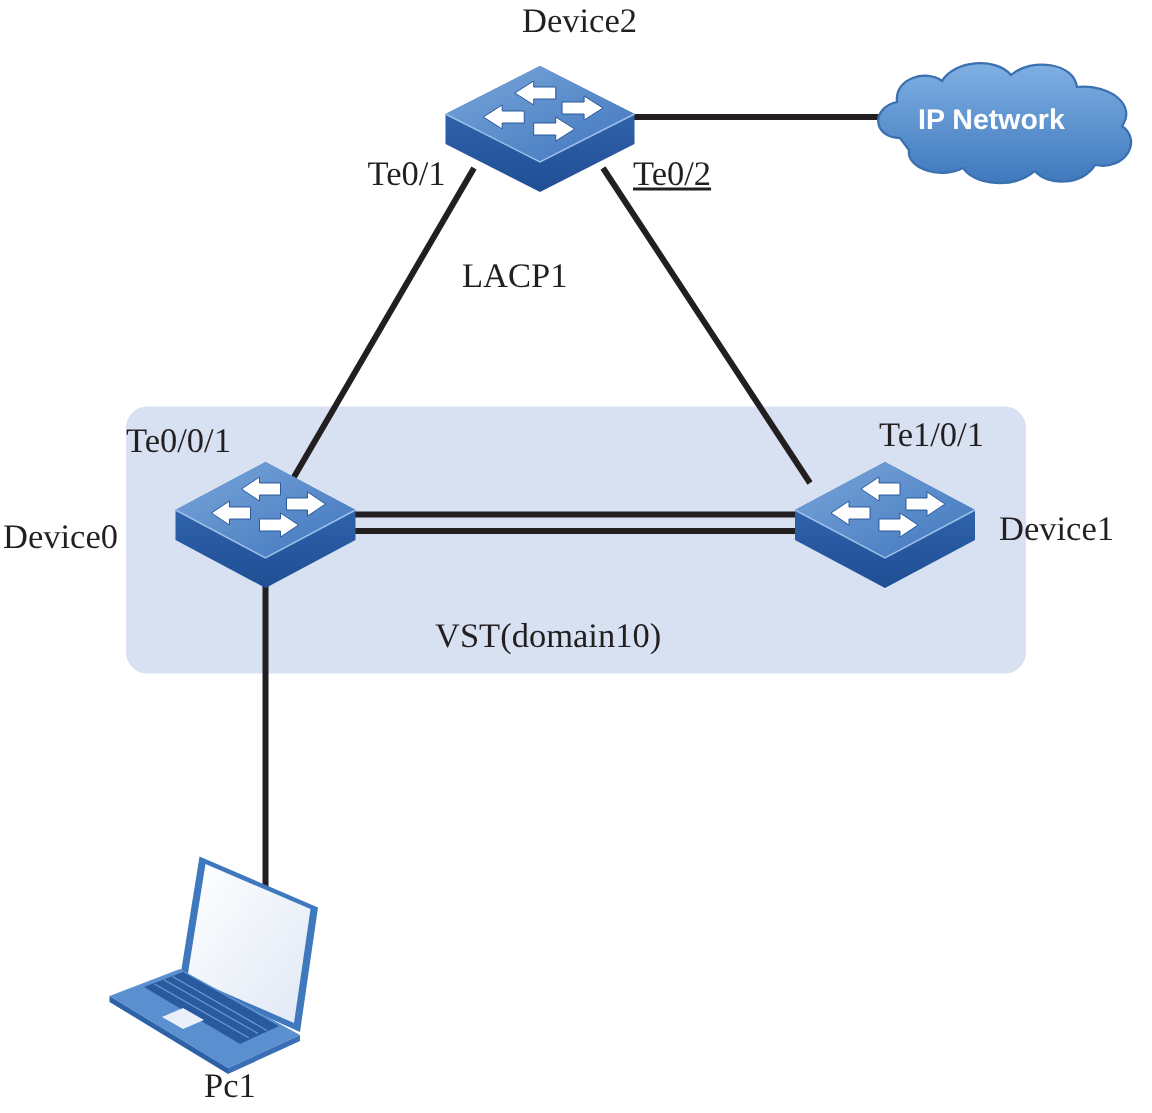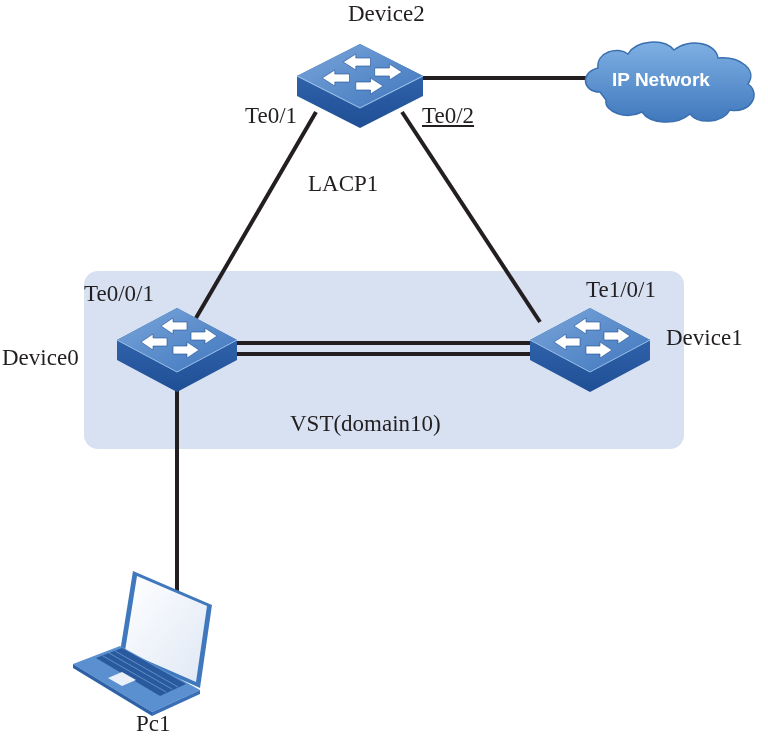--- a/index.html
+++ b/index.html
@@ -101,15 +101,15 @@
   </g>
 </svg>
 
 <div class="lbl" style="left:310px;top:2px;margin-left:38px;">Device2</div>
 <div class="lbl" style="left:245px;top:104px;font-family:Liberation Serif, serif;">Te0/1</div>
 <div class="lbl" style="left:422px;top:104px;text-decoration:underline;">Te0/2</div>
 <div class="lbl" style="left:308px;top:172px;">LACP1</div>
 <div class="lbl" style="left:84px;top:282px;">Te0/0/1</div>
 <div class="lbl" style="left:545px;top:278px;margin-left:41px;">Te1/0/1</div>
 <div class="lbl" style="left:2px;top:346px;">Device0</div>
-<div class="lbl" style="left:666px;top:326px;">Device1</div>
+<div class="lbl" style="left:666px;top:341px;">Device1</div>
 <div class="lbl" style="left:290px;top:412px;">VST(domain10)</div>
 <div class="lbl" style="left:136px;top:712px;">Pc1</div>
 
 </body></html>

